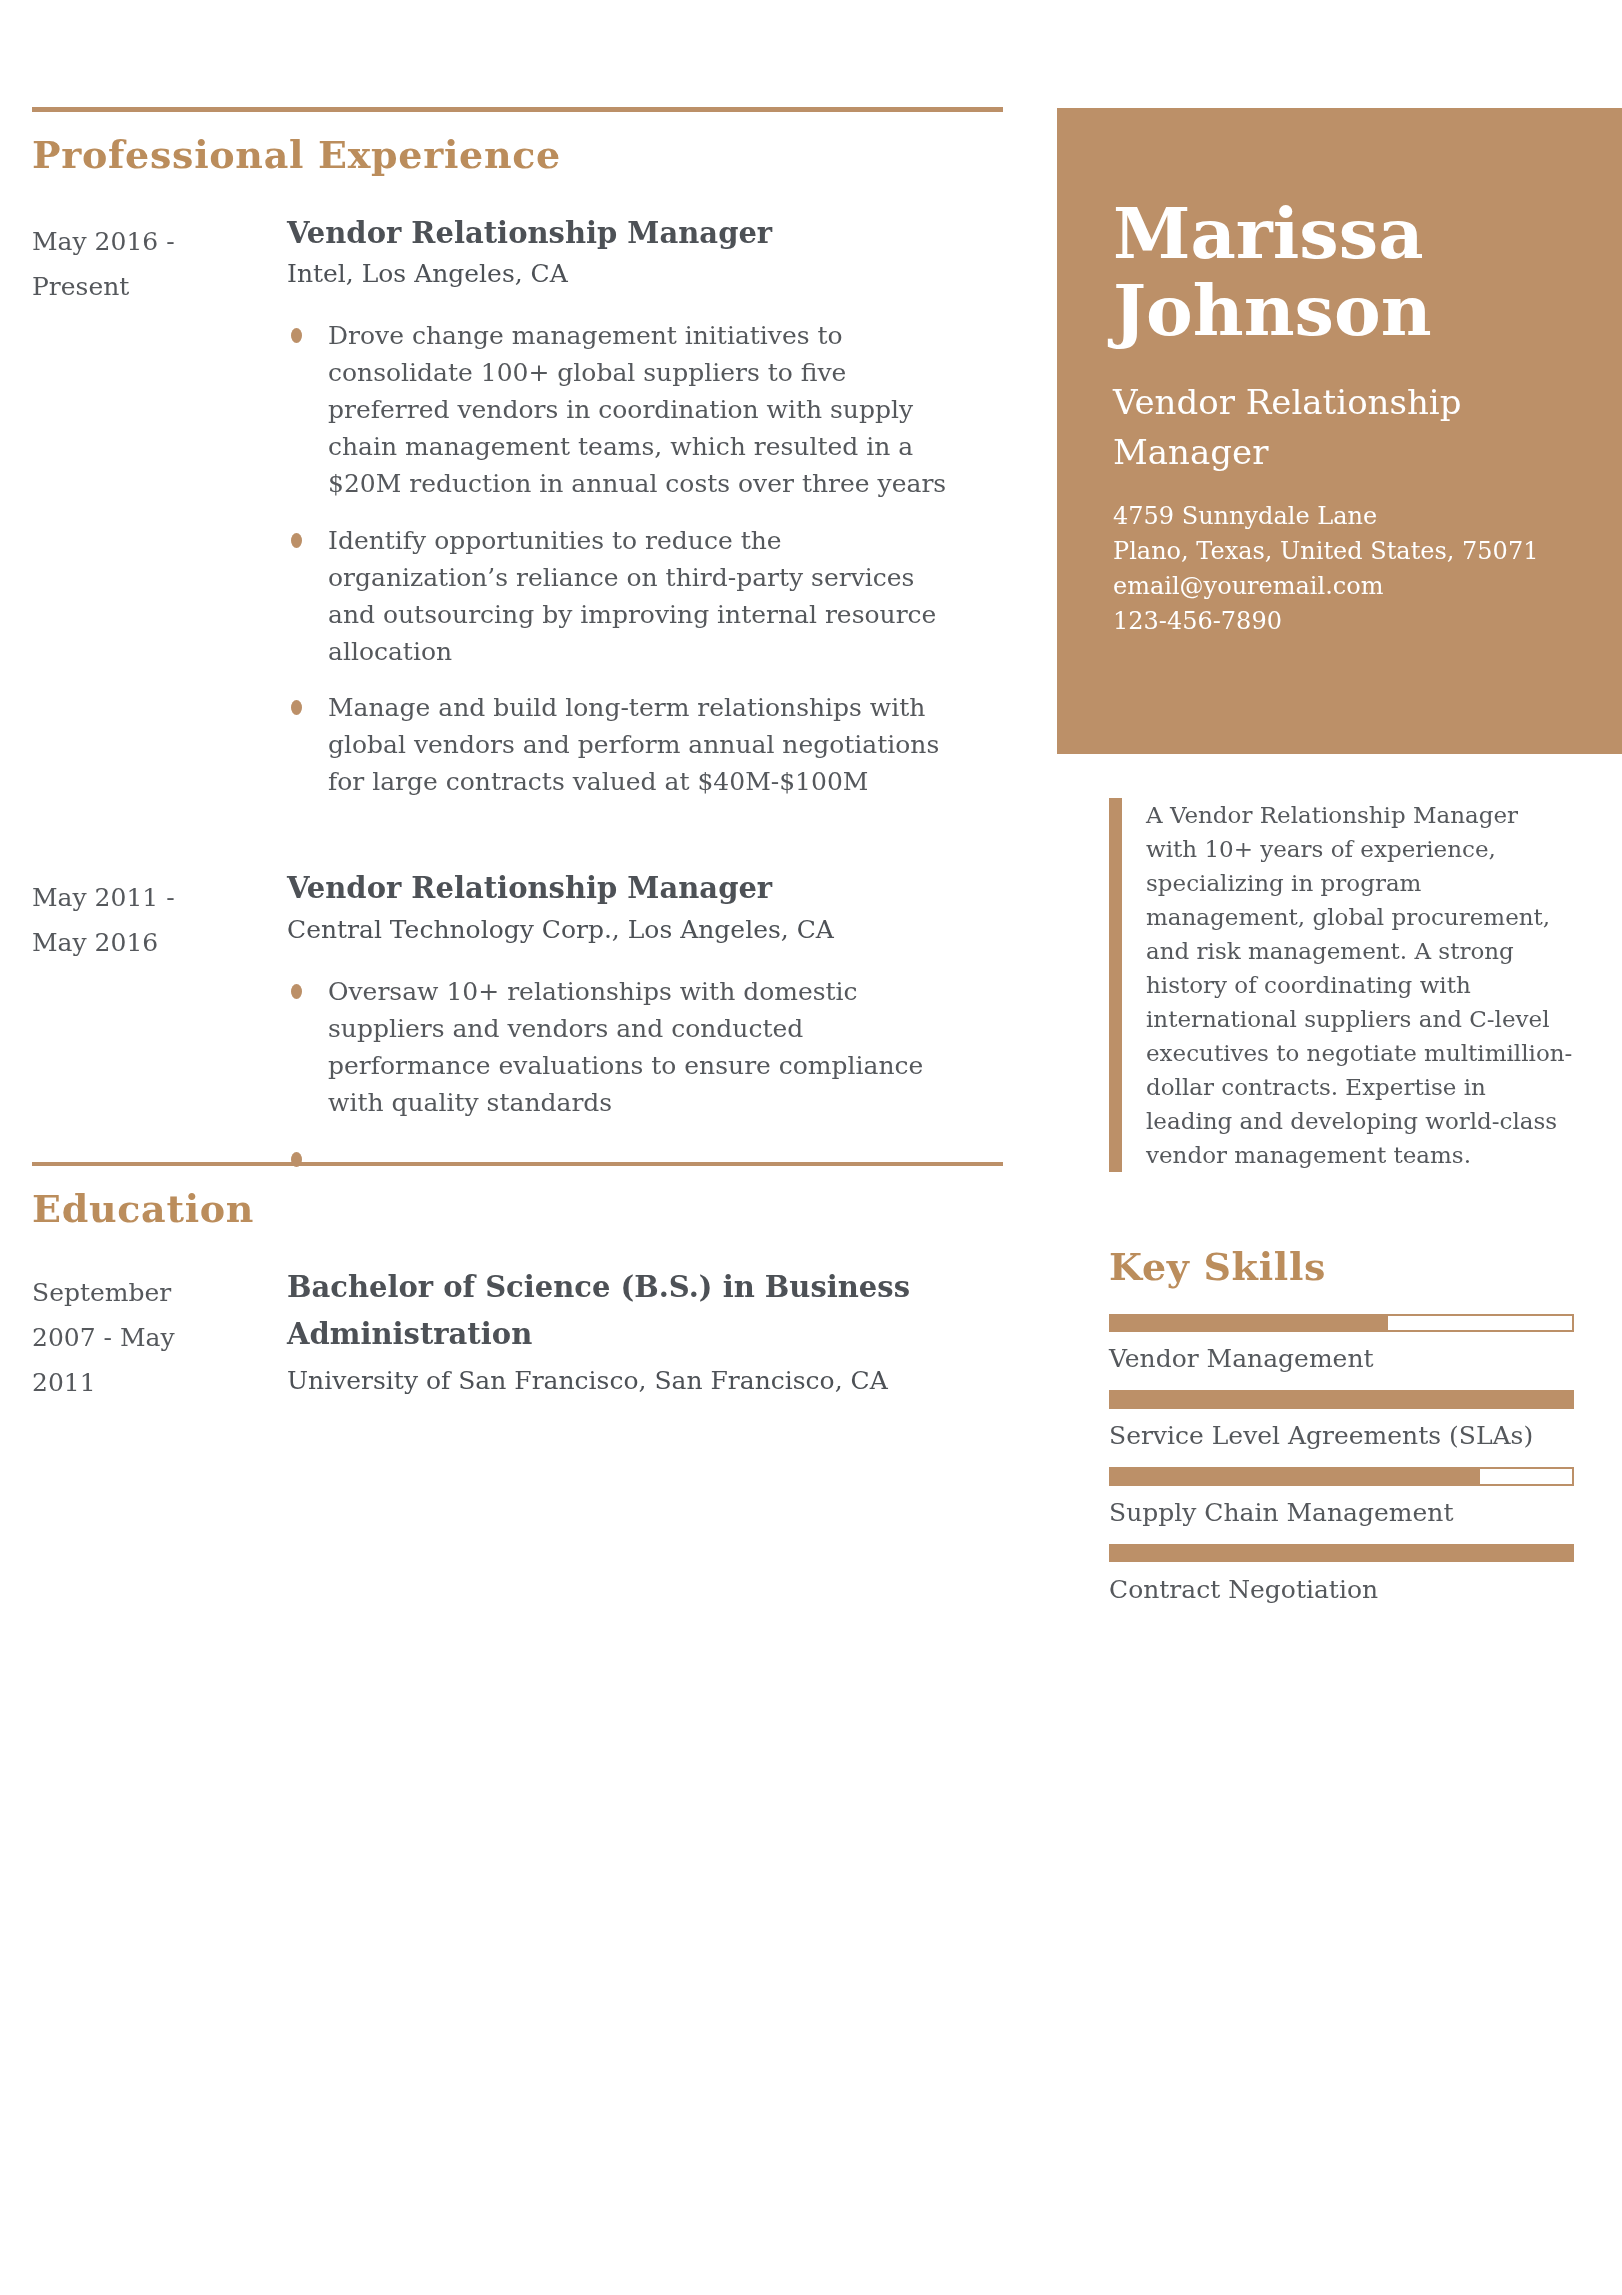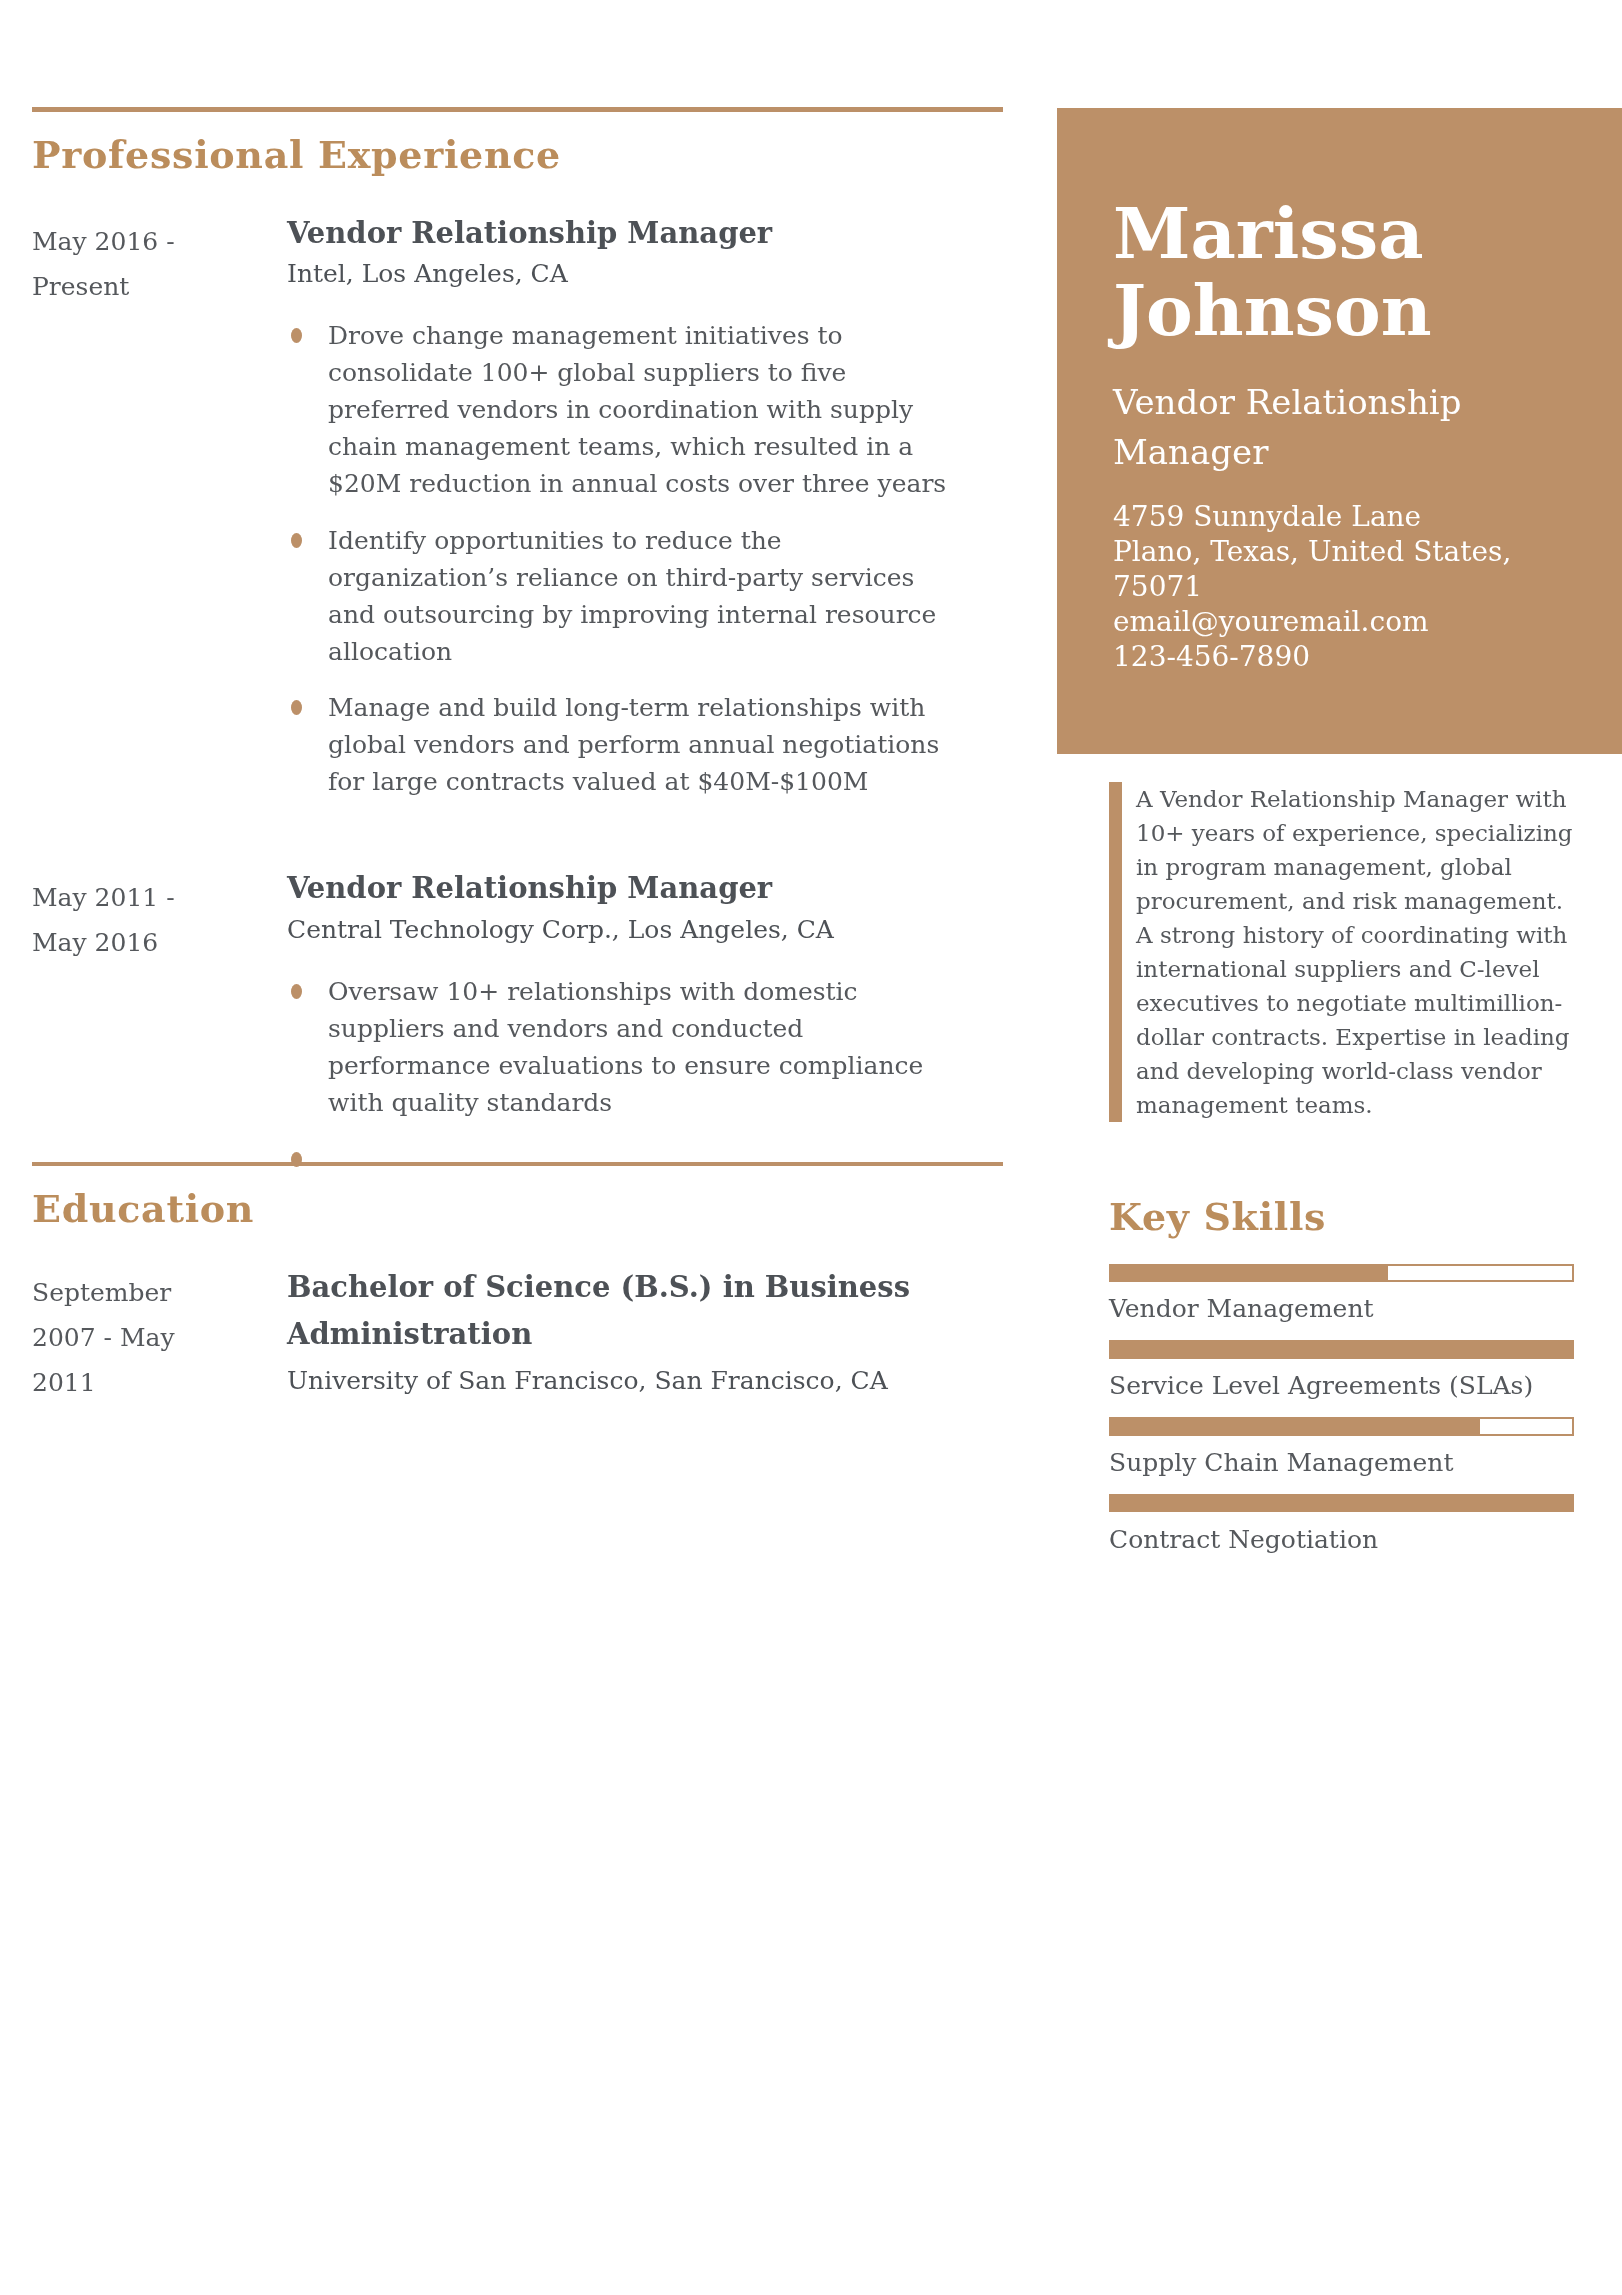--- a/index.html
+++ b/index.html
@@ -58,25 +58,25 @@
     border-radius:50%;background:var(--accent);
   }
   
   .right-col{position:absolute;left:1057px;top:0;width:566px;}
   .header-box{
     margin-top:108px;height:646px;background:var(--accent);
     padding:87px 39px 0 56px;color:var(--white);
   }
   .name{margin:0;font-size:70px;line-height:77px;font-weight:bold;max-width:464px;}
   .subtitle{margin-top:27.5px;font-size:34px;line-height:50px;max-width:379px;}
-  .contact{margin-top:22px;font-size:28px;line-height:35px;}
+  .contact{margin-top:22px;font-size:24px;line-height:35px;}
   .summary{
-    margin:28px 0 0 52px;width:465px;
+    margin:44px 0 0 52px;width:465px;
     border-left:13.7px solid var(--accent);
-    padding-left:14px;
+    padding-left:24px;
     font-size:23px;line-height:34px;color:var(--body-text);
   }
   .skills{margin:72px 0 12px 52px;width:465px;}
   .skills-heading{
     margin:0;font-size:38px;line-height:46px;font-weight:bold;
     color:var(--heading);letter-spacing:0.7px;
   }
   .skill-item:first-of-type{margin-top:23.5px;}
   .skill-item + .skill-item{margin-top:14.4px;}
   .skill-bar{

